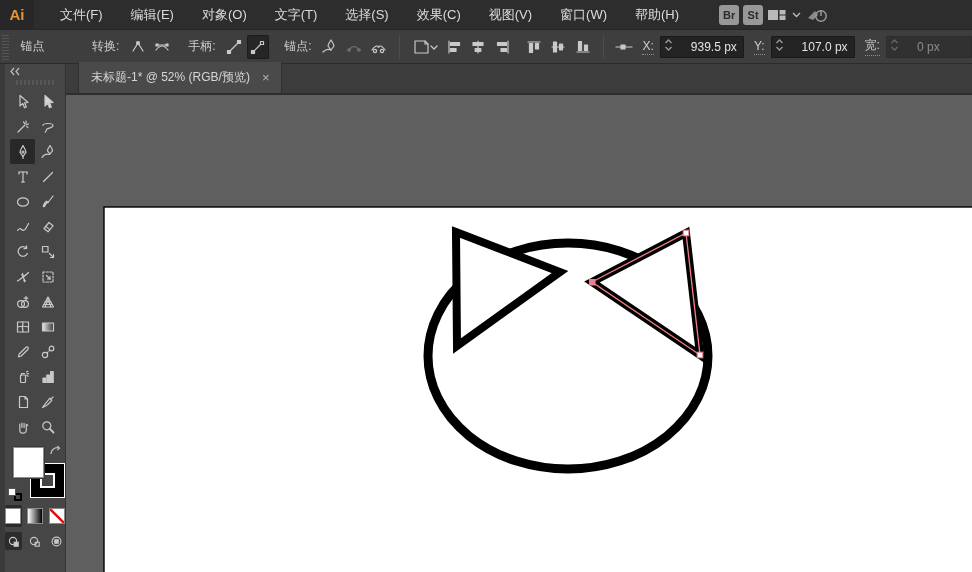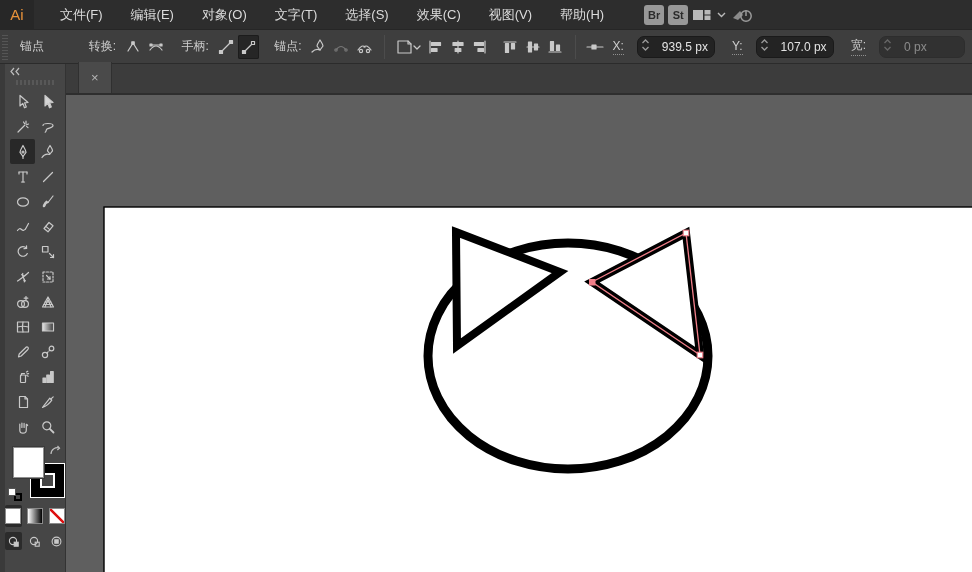--- a/index.html
+++ b/index.html
@@ -3,21 +3,21 @@
 <meta charset="utf-8">
 <style>
   html,body{margin:0;padding:0;background:#222;}
   *{box-sizing:border-box;font-family:"Liberation Sans",sans-serif;}
   .app{position:relative;width:972px;height:572px;overflow:hidden;background:#5f5f5f;}
 
   
   .menubar{position:absolute;left:0;top:0;width:972px;height:30px;background:#2d2d2d;
     display:flex;align-items:center;color:#dcdcdc;font-size:13px;border-bottom:1px solid #262626;}
   .ai-logo{width:34px;height:30px;display:flex;align-items:center;justify-content:center;
-    color:#e8923a;font-weight:normal;font-size:15px;background:#272727;}
+    color:#e8923a;font-weight:bold;font-size:15px;background:#272727;}
   .menu-items{display:flex;align-items:flex-start;margin-left:12px;}
   .menu-item{padding:0 14px;height:30px;display:flex;align-items:center;cursor:default;white-space:nowrap;}
   .mb-right{display:flex;align-items:center;margin-left:26px;gap:4px;}
   .sq-btn{width:20px;height:20px;border-radius:3px;background:#989898;color:#2b2b2b;
     font-size:11px;font-weight:bold;display:flex;align-items:center;justify-content:center;}
   .ws-group{display:flex;align-items:center;gap:5px;}
 
   
   .controlbar{position:absolute;left:0;top:30px;width:972px;height:34px;background:#3e3e3e;
     display:flex;align-items:center;color:#cfcfcf;font-size:12px;border-bottom:1px solid #2b2b2b;overflow:hidden;}
@@ -25,21 +25,21 @@
     background:repeating-linear-gradient(0deg,#555 0 1px,transparent 1px 3px);}
   .cb-label{margin:13px 6px;white-space:nowrap;}
   .cb-underlined{border-bottom:1px dotted #909090;padding-bottom:1px;}
   .cb-btn{width:24px;height:24px;display:flex;align-items:center;justify-content:center;
     border-radius:2px;margin:0 1px;}
   .cb-btn.pressed{background:#262626;box-shadow:inset 0 0 0 1px #1c1c1c;}
   .cb-btn svg{stroke:#c9c9c9;fill:none;stroke-width:1.2;stroke-linecap:round;stroke-linejoin:round;}
   .cb-btn.dim svg{stroke:#757575;}
   .cb-sep{width:1px;height:24px;background:#2e2e2e;border-right:1px solid #4c4c4c;margin:0 8px;}
   .field{display:flex;align-items:center;background:#232323;border:1px solid #1a1a1a;
-    border-radius:7px;height:22px;padding:0 6px 0 3px;gap:12px;color:#e3e3e3;margin:0 7px;}
+    border-radius:1px;height:22px;padding:0 6px 0 3px;gap:18px;color:#e3e3e3;margin:0 0;}
   .field .val{font-size:12px;white-space:nowrap;}
   .spin svg{stroke:#9a9a9a;fill:none;stroke-width:1.3;}
   .w-group{opacity:.45;display:flex;align-items:center;}
 
   
   .tabbar{position:absolute;left:66px;top:64px;width:906px;height:31px;background:#3c3c3c;
     border-bottom:2px solid #2e2e2e;display:flex;align-items:flex-end;}
   .doc-tab{margin-left:12px;height:31px;background:#4a4a4a;color:#d6d6d6;font-size:12px;
     display:flex;align-items:center;padding:0 12px;gap:12px;border-right:1px solid #303030;border-left:1px solid #303030;}
   .tab-close{color:#b5b5b5;font-size:13px;line-height:1;}
@@ -88,20 +88,21 @@
   <div class="menubar">
     <div class="ai-logo">Ai</div>
     <div class="menu-items">
       <div class="menu-item">文件(F)</div>
       <div class="menu-item">编辑(E)</div>
       <div class="menu-item">对象(O)</div>
       <div class="menu-item">文字(T)</div>
       <div class="menu-item">选择(S)</div>
       <div class="menu-item">效果(C)</div>
       <div class="menu-item">视图(V)</div>
+      <div class="menu-item">窗口(W)</div>
       <div class="menu-item">帮助(H)</div>
     </div>
     <div class="mb-right">
       <div class="sq-btn">Br</div>
       <div class="sq-btn">St</div>
       <div class="ws-group">
         <svg width="20" height="14" viewBox="0 0 20 14">
           <rect x="1" y="2" width="10" height="10" fill="#b9b9b9"></rect>
           <rect x="12.5" y="2" width="6" height="4.5" fill="#b9b9b9"></rect>
           <rect x="12.5" y="7.5" width="6" height="4.5" fill="#b9b9b9"></rect>
@@ -260,20 +261,21 @@
               <path d="M1.5 10 L4.5 13 L7.5 10"></path>
             </svg>
         </span>
         <span class="val">0 px</span>
       </div>
     </div>
   </div>
 
   <div class="tabbar">
     <div class="doc-tab">
+      <span>未标题-1* @ 52% (RGB/预览)</span>
       <span class="tab-close">×</span>
     </div>
   </div>
 
   <div class="toolbox">
     <div class="tb-head">
       <svg width="12" height="9" viewBox="0 0 12 9">
         <path d="M5 1 L2 4.5 L5 8 M10 1 L7 4.5 L10 8" stroke="#bdbdbd" fill="none" stroke-width="1.2"></path>
       </svg>
     </div>

